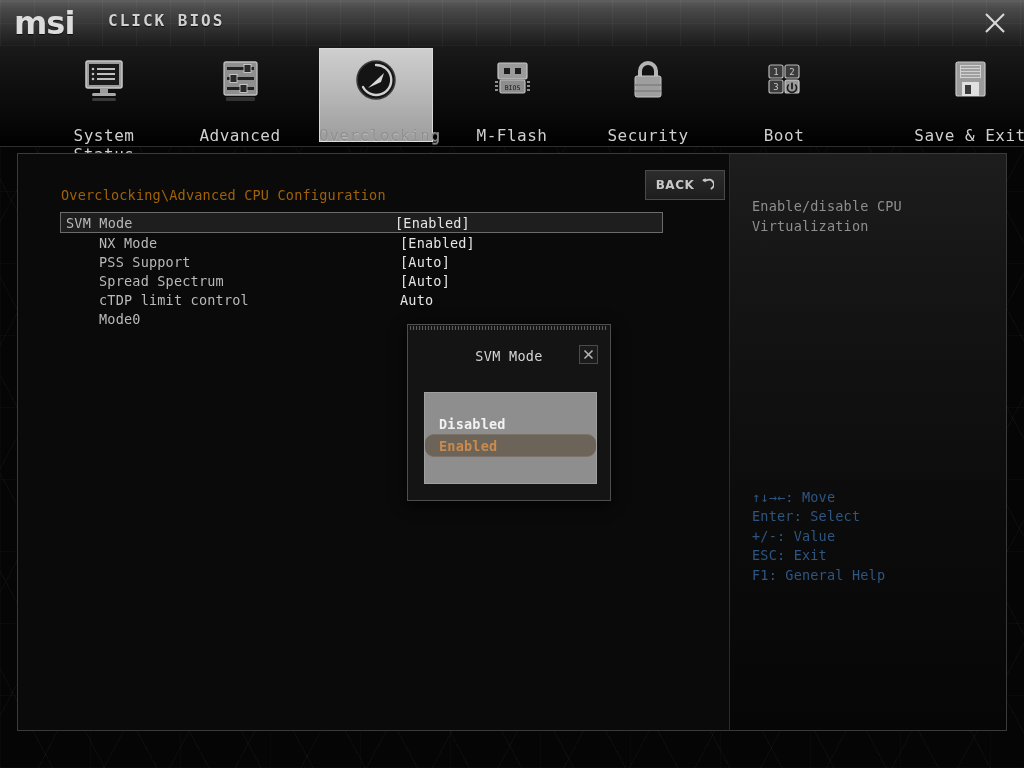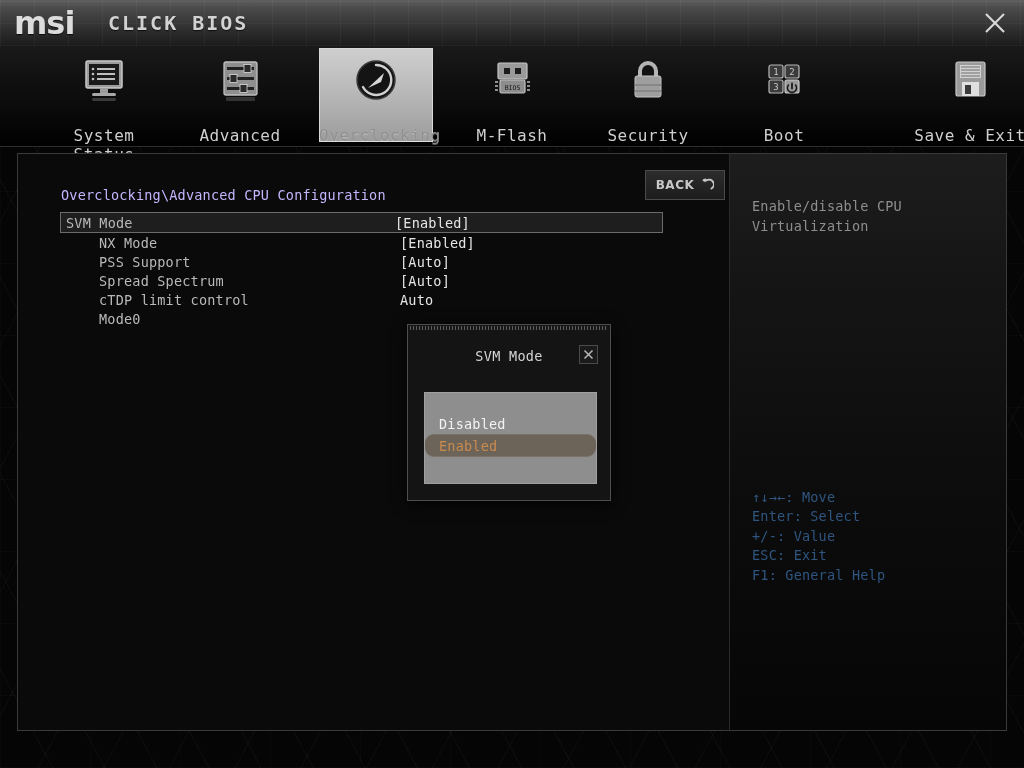--- a/index.html
+++ b/index.html
@@ -45,21 +45,21 @@
     position: absolute; left: 14px; top: 4px;
     font-family: "DejaVu Sans", sans-serif;
     font-weight: bold;
     font-size: 32px; letter-spacing: -1px;
     color: #dcdcdc;
     text-shadow: 0 1px 1px rgba(0,0,0,0.7);
   }
   #clickbios-text {
     position: absolute; left: 108px; top: 11px;
     font-family: "DejaVu Sans Mono", monospace;
-    font-weight: bold; font-size: 20px; letter-spacing: 2px;
+    font-weight: bold; font-size: 16px; letter-spacing: 2px;
     color: #d2d2d2;
     text-shadow: 0 1px 1px rgba(0,0,0,0.7);
   }
   #window-close {
     position: absolute; right: 16px; top: 10px;
     width: 26px; height: 26px;
     cursor: pointer;
   }
   #window-close svg { display:block; }
 
@@ -99,21 +99,21 @@
   
   #main-panel {
     position: absolute; left: 17px; top: 153px;
     width: 712px; height: 576px;
     background: #0a0a0a;
     border: 1px solid #3a3a3a;
     border-right: none;
   }
   #breadcrumb {
     position: absolute; left: 43px; top: 33px;
-    font-size: 13.5px; color: #c4b5fd;
+    font-size: 13.5px; color: #a16207;
     letter-spacing: 0.2px;
   }
   #back-button {
     position: absolute; left: 627px; top: 16px;
     width: 78px; height: 28px;
     background: linear-gradient(180deg,#2c2c2c,#1d1d1d);
     border: 1px solid #4a4a4a;
     display: flex; align-items: center; justify-content: center; gap: 6px;
     cursor: pointer;
   }
@@ -211,20 +211,21 @@
     border: 1px solid #4a4a4a;
     background: #1b1b1b;
     display: flex; align-items: center; justify-content: center;
     cursor: pointer;
   }
   #option-list {
     position: absolute; left: 16px; top: 67px;
     width: 171px; height: 90px;
     background: #8e8e8e;
     border: 1px solid #a0a0a0;
+    font-weight: bold;
   }
   .option-item {
     height: 21px;
     display: flex; align-items: center;
     padding-left: 14px;
     font-size: 13.5px;
     color: #f2f2f2;
     letter-spacing: 0.2px;
     cursor: pointer;
   }

